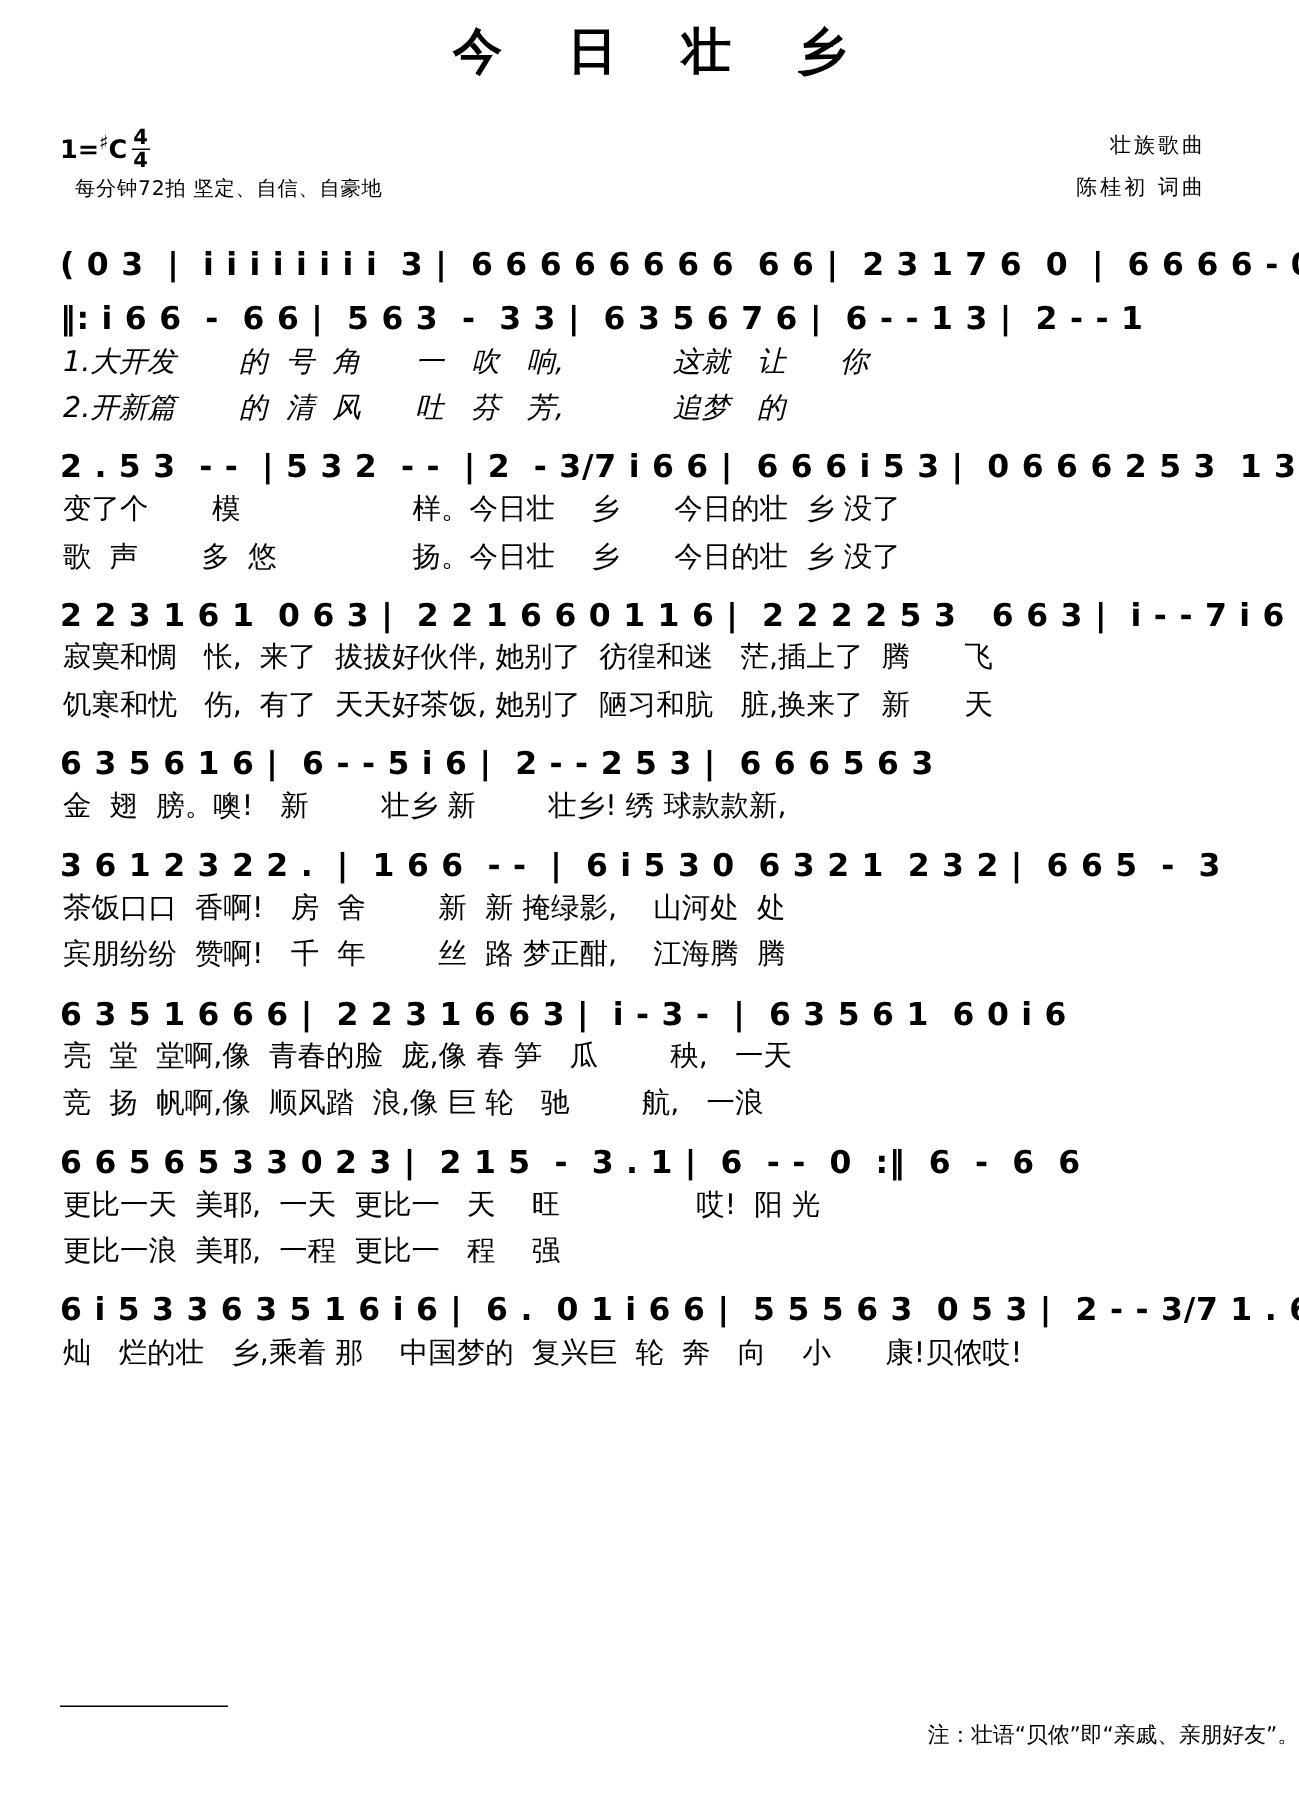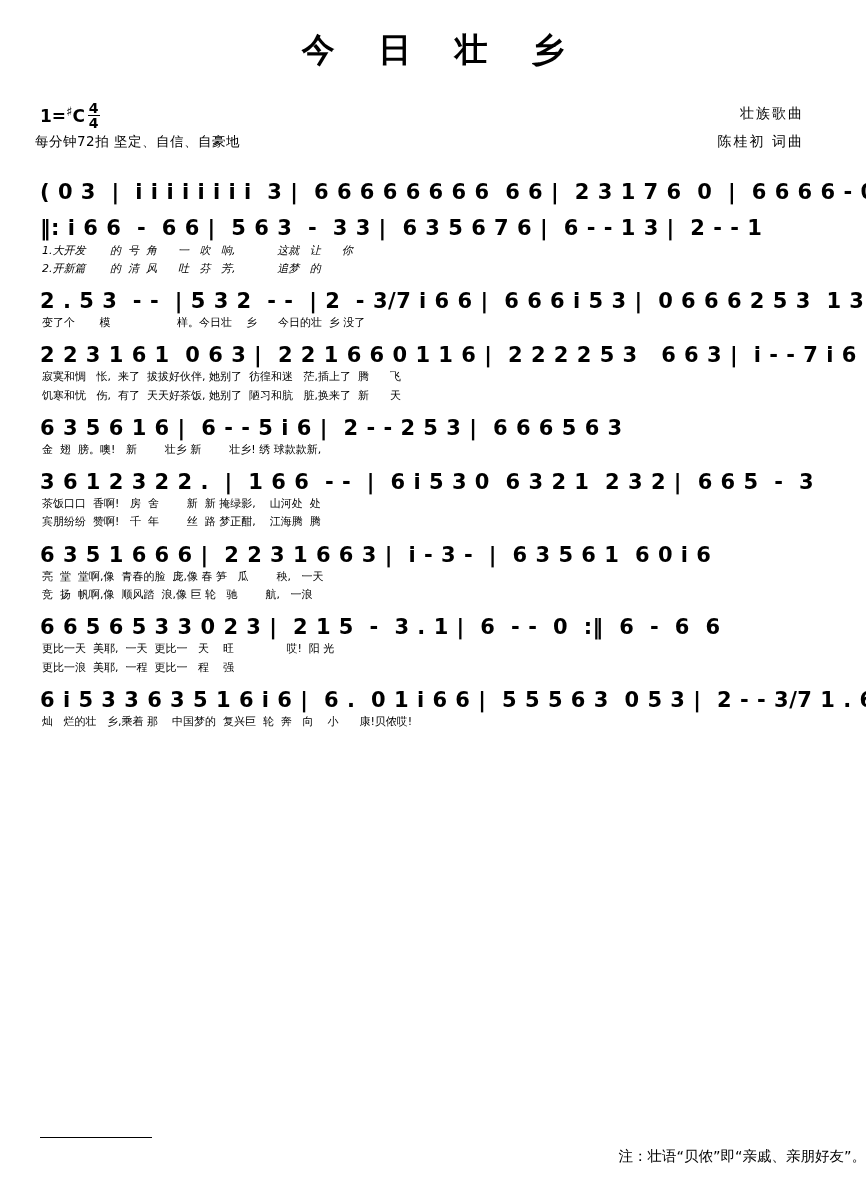--- a/index.html
+++ b/index.html
@@ -22,21 +22,21 @@
     box-sizing: border-box;
     padding: 0 26px;
   }
   
   .title {
     text-align: center;
     font-family: "DejaVu Sans", sans-serif;
     font-weight: bold;
     font-size: 33px;
     letter-spacing: 16px;
-    padding-top: 28px;
+    padding-top: 12px;
     padding-left: 16px;
   }
   
   .header {
     position: relative;
     height: 68px;
     margin-top: 28px;
   }
   .key-sig {
     position: absolute;
@@ -61,21 +61,21 @@
     font-size: 14px;
     line-height: 1.0;
     margin-left: 3px;
     position: relative;
     top: 0px;
   }
   .frac .num { border-bottom: 1.4px solid #000; padding: 0 1px; }
   .frac .den { padding: 0 1px; }
   .tempo {
     position: absolute;
-    left: 9px;
+    left: 24px;
     top: 32px;
     font-family: "DejaVu Sans", sans-serif;
     font-size: 13.5px;
     letter-spacing: 0.5px;
   }
   .credits {
     position: absolute;
     right: 36px;
     top: -2px;
     font-family: "DejaVu Sans", sans-serif;
@@ -93,21 +93,21 @@
     font-family: "DejaVu Sans", sans-serif;
     font-weight: bold;
     font-size: 21px;
     letter-spacing: 0.5px;
     white-space: pre;
     line-height: 1.25;
     padding-left: 14px;
   }
   .lyrics {
     font-family: "DejaVu Sans", sans-serif;
-    font-size: 11px;
+    font-size: 19px;
     white-space: pre;
     line-height: 1.65;
     padding-left: 16px;
     letter-spacing: 0px;
   }
   .lyrics.idx {
     font-style: italic;
   }
   
   .footnote {
@@ -157,20 +157,21 @@
 
   <div class="system">
     <div class="notes">‖: i 6 6  -  6 6 |  5 6 3  -  3 3 |  6 3 5 6 7 6 |  6 - - 1 3 |  2 - - 1</div>
     <div class="lyrics idx">1.大开发       的  号  角      一   吹   响,            这就   让      你</div>
     <div class="lyrics idx">2.开新篇       的  清  风      吐   芬   芳,            追梦   的</div>
   </div>
 
   <div class="system">
     <div class="notes">2 . 5 3  - -  | 5 3 2  - -  | 2  - 3/7 i 6 6 |  6 6 6 i 5 3 |  0 6 6 6 2 5 3  1 3 |</div>
     <div class="lyrics">变了个       模                   样。今日壮    乡      今日的壮  乡 没了</div>
+    <div class="lyrics">歌  声       多  悠               扬。今日壮    乡      今日的壮  乡 没了</div>
   </div>
 
   <div class="system">
     <div class="notes">2 2 3 1 6 1  0 6 3 |  2 2 1 6 6 0 1 1 6 |  2 2 2 2 5 3   6 6 3 |  i - - 7 i 6</div>
     <div class="lyrics">寂寞和惆   怅,  来了  拔拔好伙伴, 她别了  彷徨和迷   茫,插上了  腾      飞</div>
     <div class="lyrics">饥寒和忧   伤,  有了  天天好茶饭, 她别了  陋习和肮   脏,换来了  新      天</div>
   </div>
 
   <div class="system">
     <div class="notes">6 3 5 6 1 6 |  6 - - 5 i 6 |  2 - - 2 5 3 |  6 6 6 5 6 3</div>

